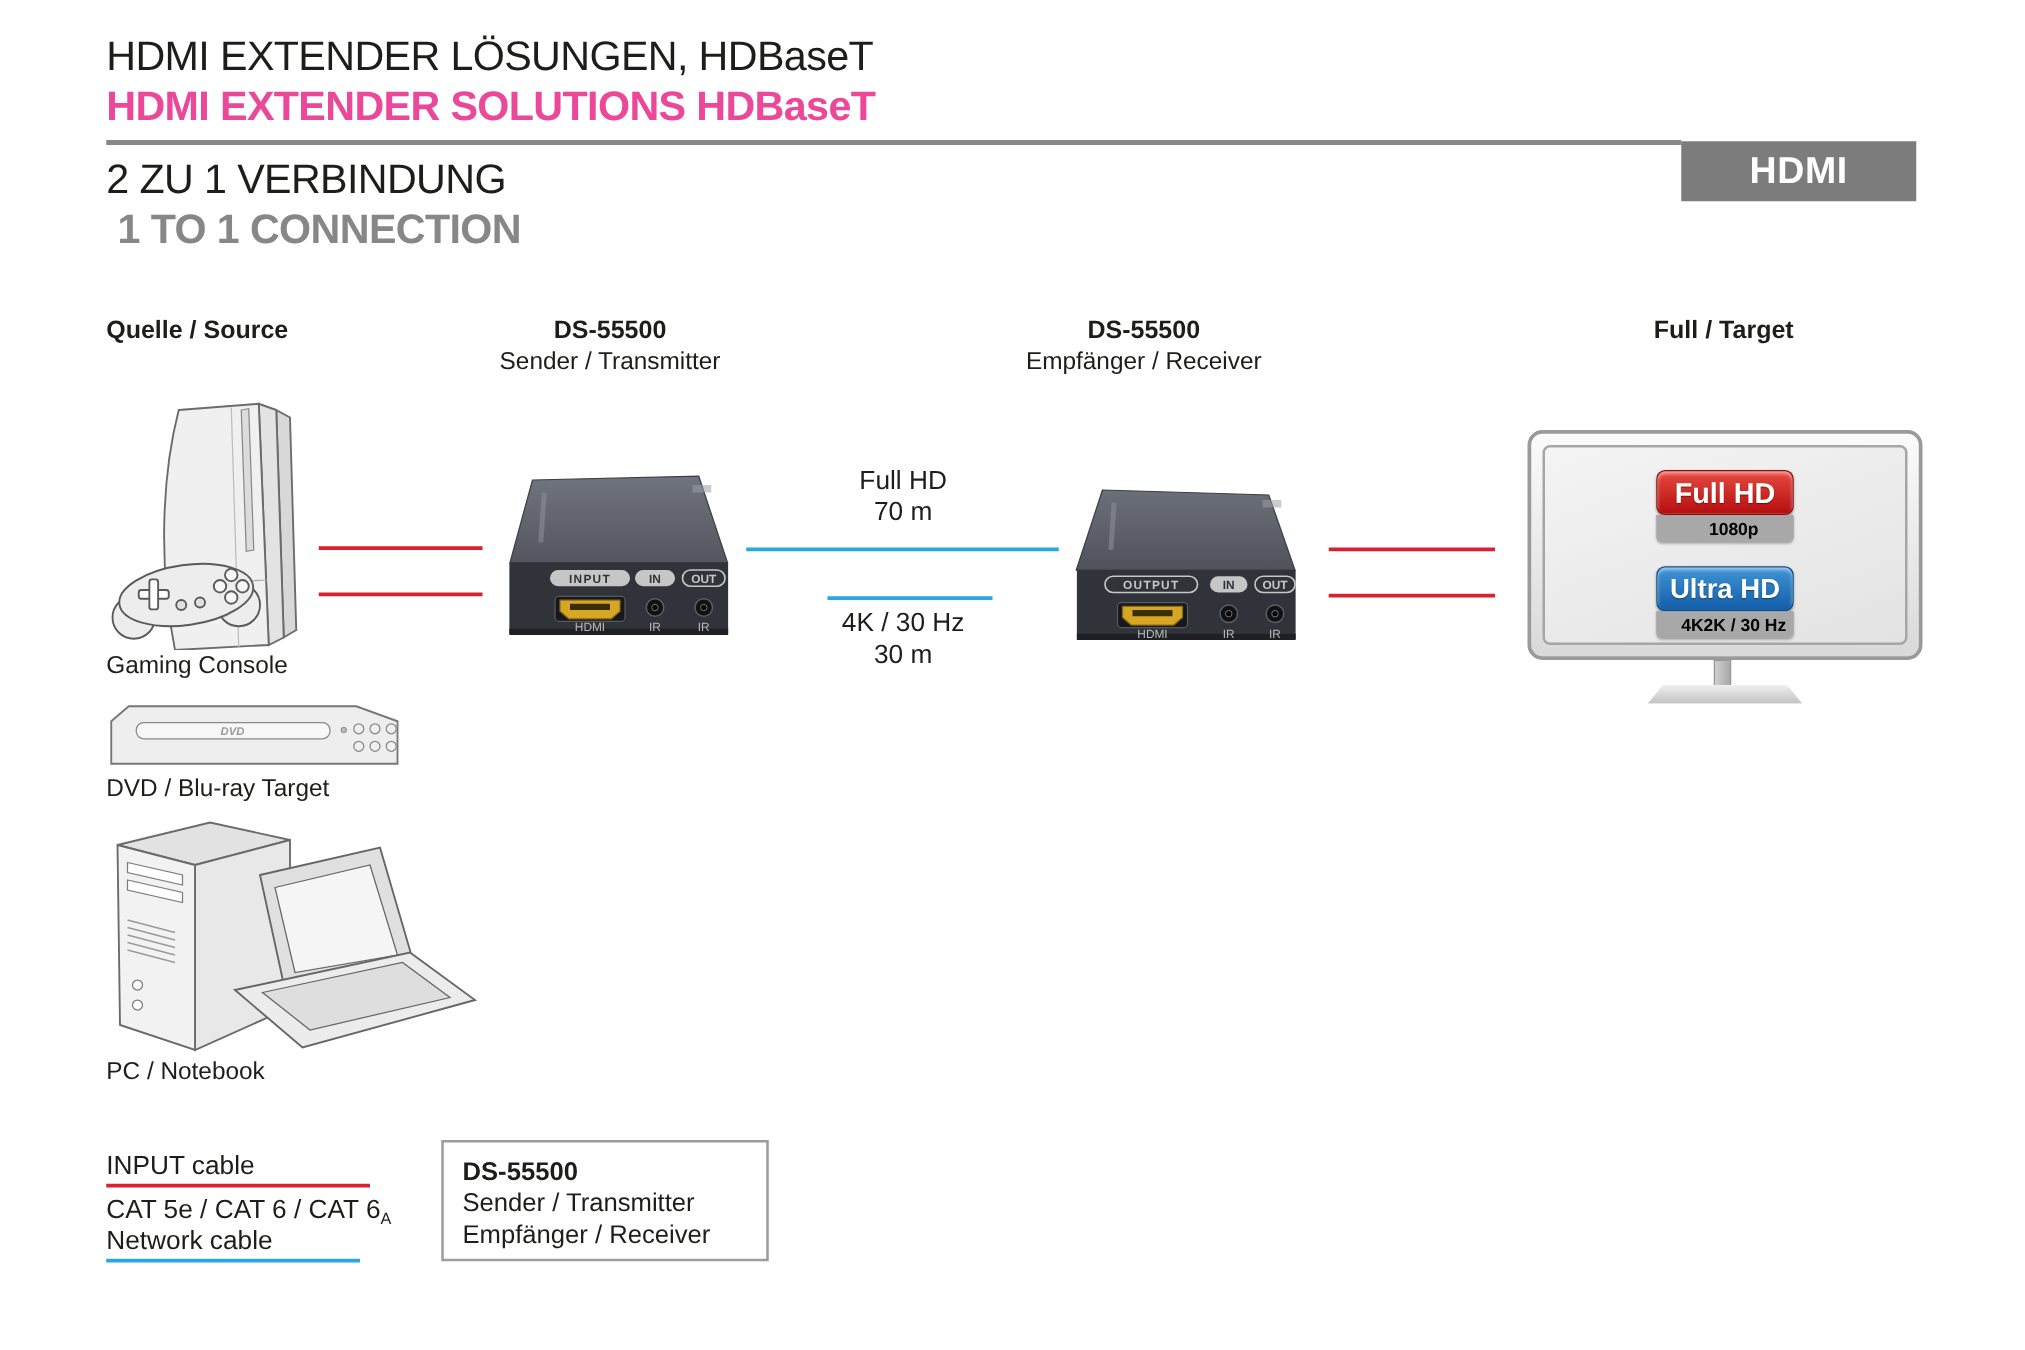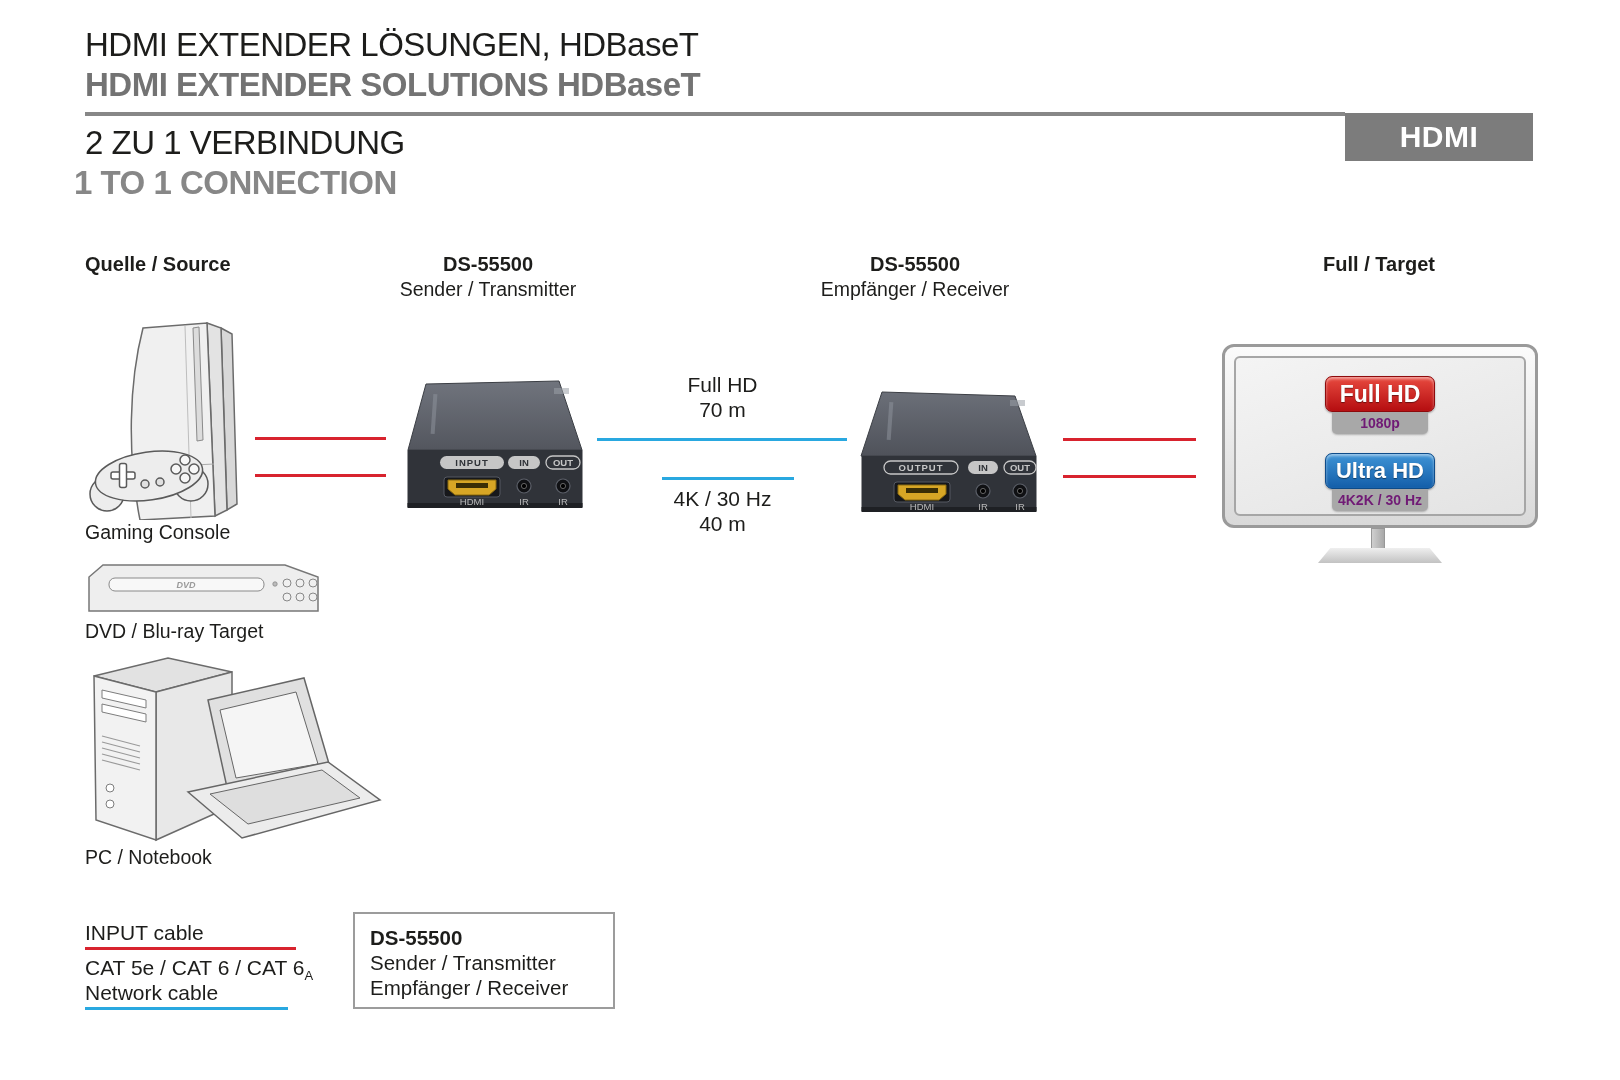--- a/index.html
+++ b/index.html
@@ -4,29 +4,29 @@
 <style>
   html,body{margin:0;padding:0;}
   body{
     width:1620px;height:1080px;position:relative;overflow:hidden;
     background:#ffffff;color:#1d1d1b;
     font-family:"Liberation Sans",sans-serif;
   }
   .abs{position:absolute;}
   
   .title-de{left:85px;top:26px;font-size:33px;letter-spacing:-0.5px;color:#1d1d1b;}
-  .title-en{left:85px;top:66px;font-size:33px;font-weight:bold;color:#737373;letter-spacing:-0.5px;}
+  .title-en{left:85px;top:66px;font-size:33px;font-weight:bold;color:#ec4899;letter-spacing:-0.5px;}
   .divider{left:85px;top:112px;width:1260px;height:4px;background:#878787;}
   .hdmi-badge{
     left:1345px;top:113px;width:188px;height:48px;background:#7c7c7c;
     display:flex;align-items:center;justify-content:center;
     color:#ffffff;font-size:30px;font-weight:bold;letter-spacing:0.5px;
   }
   .section-de{left:85px;top:124px;font-size:33px;letter-spacing:-0.5px;color:#1d1d1b;}
-  .section-en{left:74px;top:164px;font-size:33px;font-weight:bold;color:#878787;letter-spacing:-0.5px;}
+  .section-en{left:94px;top:164px;font-size:33px;font-weight:bold;color:#878787;letter-spacing:-0.5px;}
   
   .col-head{top:252px;font-size:20px;font-weight:bold;color:#1d1d1b;text-align:center;line-height:1.2;}
   .col-head .sub{font-weight:normal;font-size:19.5px;margin-top:2px;}
   .col-source{left:85px;text-align:right;}
   .col-tx{left:368px;width:240px;}
   .col-rx{left:795px;width:240px;}
   .col-target{left:1259px;width:240px;}
   
   .caption{font-size:19.5px;color:#1d1d1b;}
   
@@ -47,22 +47,23 @@
   .tv-badges{position:absolute;left:0;right:0;top:18px;display:flex;flex-direction:column;align-items:center;}
   .badge-main{
     width:108px;height:34px;border-radius:7px;display:flex;align-items:center;justify-content:center;
     color:#fff;font-weight:bold;font-size:23px;text-shadow:0 1px 1px rgba(0,0,0,.45);
     box-shadow:inset 0 2px 3px rgba(255,255,255,.5), 0 1px 2px rgba(0,0,0,.35);
   }
   .badge-fullhd{background:linear-gradient(#e84a3f,#b50d10);border:1px solid #8e0b0d;}
   .badge-uhd{background:linear-gradient(#3f94d6,#135ea9);border:1px solid #0e4c8a;font-size:22px;}
   .badge-sub{
     width:96px;height:22px;background:#a8a8a8;border-radius:0 0 5px 5px;margin-bottom:19px;
-    display:flex;align-items:center;justify-content:center;color:#701a75;font-weight:bold;font-size:14px;
+    display:flex;align-items:center;justify-content:center;color:#000000;font-weight:bold;font-size:14px;
     box-shadow:0 1px 2px rgba(0,0,0,.25);
+    padding-left:14px;
   }
   .tv-neck{left:1371px;top:528px;width:14px;height:22px;background:linear-gradient(90deg,#cfcfcf,#a8a8a8);border:1px solid #979797;box-sizing:border-box;}
   .tv-base{left:1318px;top:548px;width:124px;height:15px;background:linear-gradient(#efefef,#c2c2c2);clip-path:polygon(10% 0,90% 0,100% 100%,0 100%);}
   
   .legend-label{font-size:21px;color:#1d1d1b;}
   .sub-a{font-size:13px;vertical-align:-5px;}
   .product-box{
     left:353px;top:912px;width:262px;height:97px;border:2px solid #9c9c9c;box-sizing:border-box;
     padding:11px 0 0 15px;font-size:20.5px;line-height:1.22;color:#1d1d1b;
   }
@@ -167,21 +168,21 @@
 <div class="abs line line-blue" style="left:662px;top:477px;width:132px;"></div>
 <div class="abs line line-red" style="left:1063px;top:438px;width:133px;"></div>
 <div class="abs line line-red" style="left:1063px;top:475px;width:133px;"></div>
 
 <div class="abs link-label" style="left:620px;top:372px;width:205px;">
   <div>Full HD</div>
   <div>70 m</div>
 </div>
 <div class="abs link-label" style="left:620px;top:486px;width:205px;">
   <div>4K / 30 Hz</div>
-  <div>40 m</div>
+  <div>30 m</div>
 </div>
 
 <svg class="abs" style="left:406px;top:380px;" width="178" height="132" viewBox="0 0 178 132">
   <defs>
     <linearGradient id="gtop" x1="0" y1="0" x2="0" y2="1">
       <stop offset="0" stop-color="#70747d"></stop>
         <stop offset="1" stop-color="#53565e"></stop>
     </linearGradient>
     <linearGradient id="gtop2" x1="0" y1="0" x2="0" y2="1">
       <stop offset="0" stop-color="#6b6f78"></stop>

